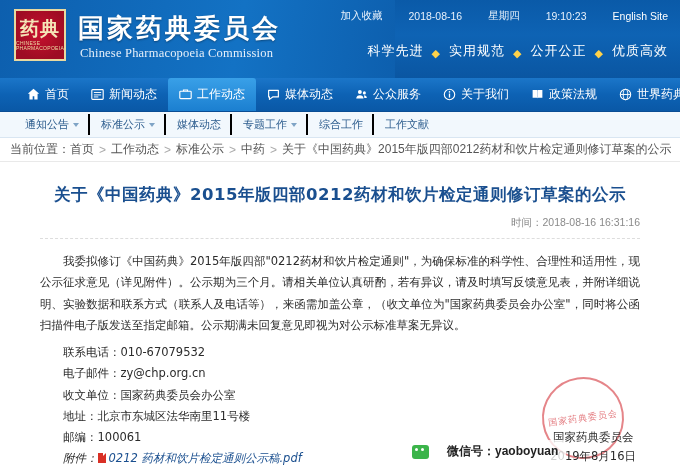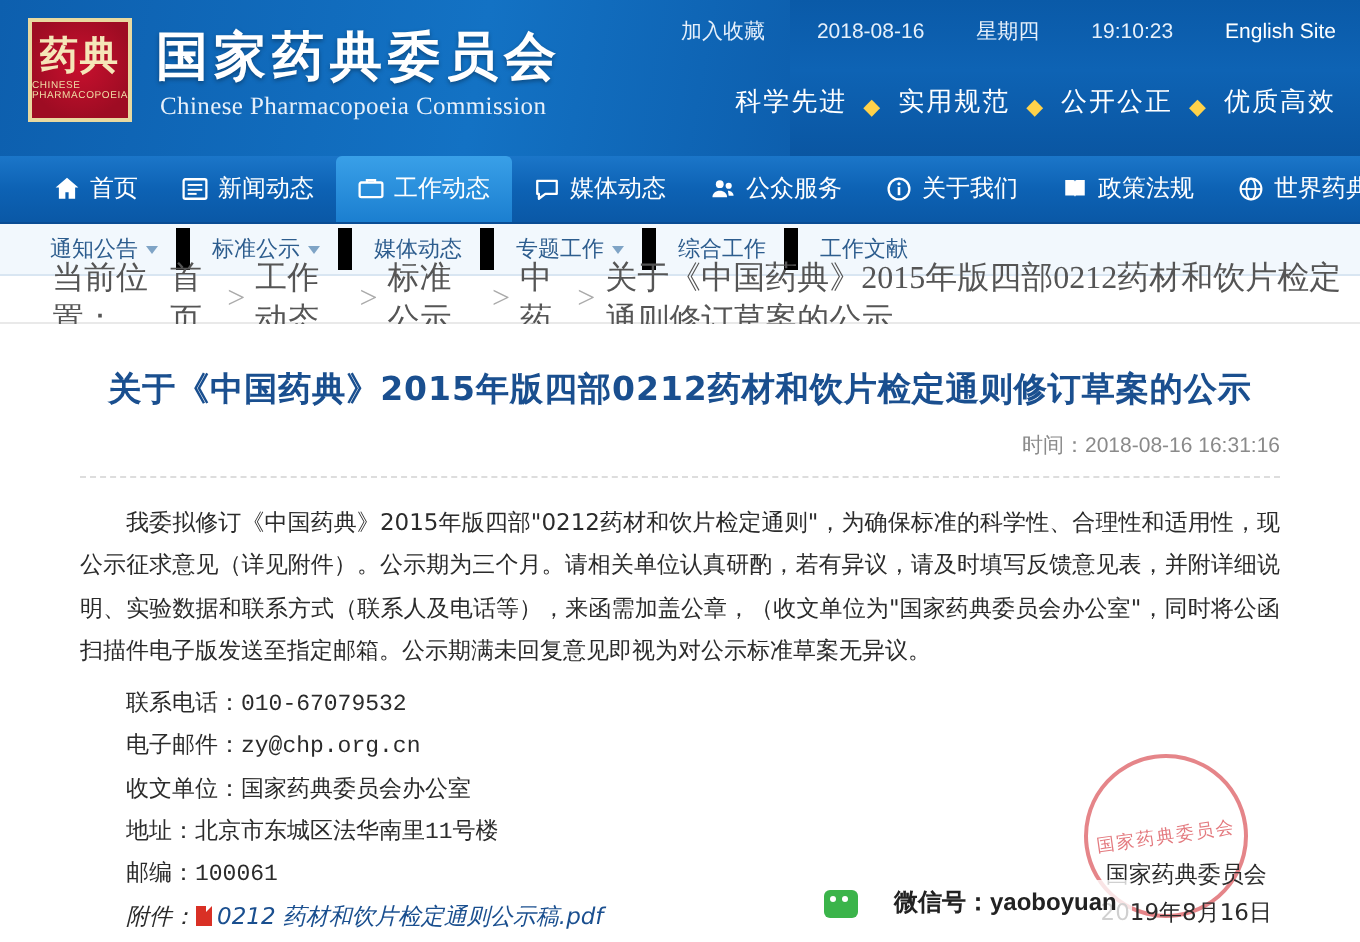--- a/index.html
+++ b/index.html
@@ -99,36 +99,35 @@
     background: #f2f8fd;
     border-bottom: 1px solid #d9e6f2;
     display: flex; align-items: center;
     padding-left: 16px;
     gap: 2px;
   }
   .sub-item {
     font-size: 11px; color: #2d5d8e;
     padding: 3px 9px;
     display: flex; align-items: center; gap: 4px;
-    border-right: 7px solid #000000;
+    border-right: 2px solid #000000;
   }
   .caret {
     width:0;height:0;border-left:3px solid transparent;border-right:3px solid transparent;
     border-top:4px solid #7fa4c6; display:inline-block;
   }
 
   
   .crumb {
     height: 24px;
     display: flex; align-items: center;
-    padding-left: 26px;
-    font-size: 16px; color: #555;
+    padding-left: 10px;
+    font-size: 12px; color: #555;
     border-bottom: 1px solid #e9e9e9;
     background:#fff;
-    font-family:Liberation Serif, serif;
   }
   .crumb .sep { margin: 0 5px; color:#aaa; }
   .crumb a { color:#555; text-decoration:none; }
 
   
   .content {
     position: relative;
     padding: 14px 40px 0 40px;
     background: #fff;
     height: 339px;
@@ -151,21 +150,21 @@
     margin-bottom: 12px;
   }
   .doc-body {
     font-size: 11.5px;
     color: #2b2b2b;
     line-height: 1.85;
     font-family: "DejaVu Sans","Liberation Sans",sans-serif;
   }
   .doc-body p { margin: 0 0 2px 0; text-align: justify; }
   .indent { text-indent: 2em; }
-  .contact-list { margin-top: 6px; font-family: Liberation Mono, monospace; }
+  .contact-list { margin-top: 6px; }
   .contact-list p { text-indent: 2em; margin: 0; }
   .attach { margin-top: 2px; text-indent: 2em; font-style: italic; }
   .attach .pdf-ic {
     display:inline-block; width:8px;height:10px;
     background:#d93025; vertical-align:-1px; margin-right:3px;
     position:relative;
   }
   .attach .pdf-ic:after{
     content:""; position:absolute; right:0; top:0;
     border-left:3px solid #fff; border-bottom:3px solid transparent;

